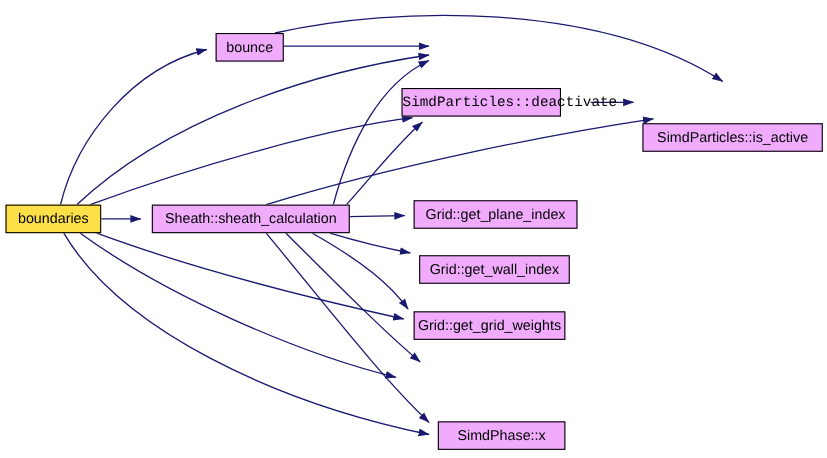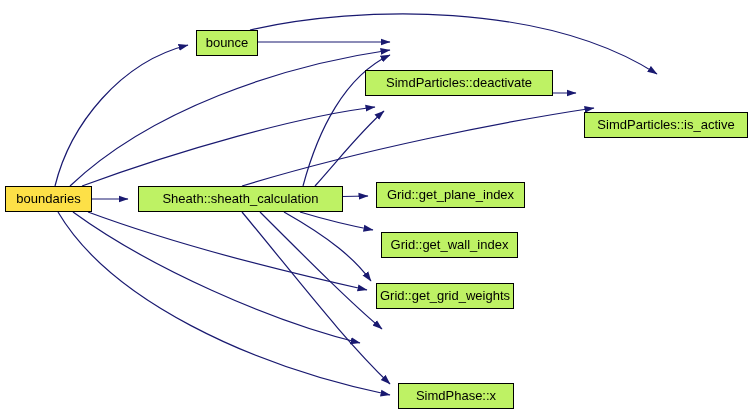--- a/index.html
+++ b/index.html
@@ -20,40 +20,40 @@
     left: 0;
     top: 0;
     width: 752px;
     height: 416px;
   }
   .node {
     position: absolute;
     box-sizing: border-box;
     height: 26px;
     border: 1px solid #000000;
-    background: #bef264;
+    background: #f0abfc;
     color: #000000;
     font-size: 13px;
     line-height: 24px;
     text-align: center;
     white-space: nowrap;
     z-index: 2;
     cursor: pointer;
   }
   .node.highlight {
     background: #fde047;
     cursor: default;
   }
   
   #n-boundaries { left: 5px;   top: 186px; width: 87px;  }
   #n-bounce     { left: 196px; top: 30px;  width: 62px;  }
   #n-v          { left: 398px; top: 30px;  width: 104px; }
-  #n-deact      { left: 365px; top: 70px;  width: 188px; }
+  #n-deact      { left: 365px; top: 80px;  width: 145px; font-family: Liberation Mono, monospace; }
   #n-isact      { left: 584px; top: 81px;  width: 164px; margin-top: 31px; }
-  #n-sheath     { left: 138px; top: 186px; width: 205px; }
+  #n-sheath     { left: 138px; top: 186px; width: 180px; }
   #n-plane      { left: 376px; top: 182px; width: 149px; }
   #n-wall       { left: 381px; top: 232px; width: 137px; }
   #n-weights    { left: 376px; top: 283px; width: 138px; }
   #n-wedge      { left: 368px; top: 333px; width: 164px; }
   #n-x          { left: 398px; top: 383px; width: 116px; }
   .edge {
     fill: none;
     stroke: #191970;
     stroke-width: 1.2px;
   }

